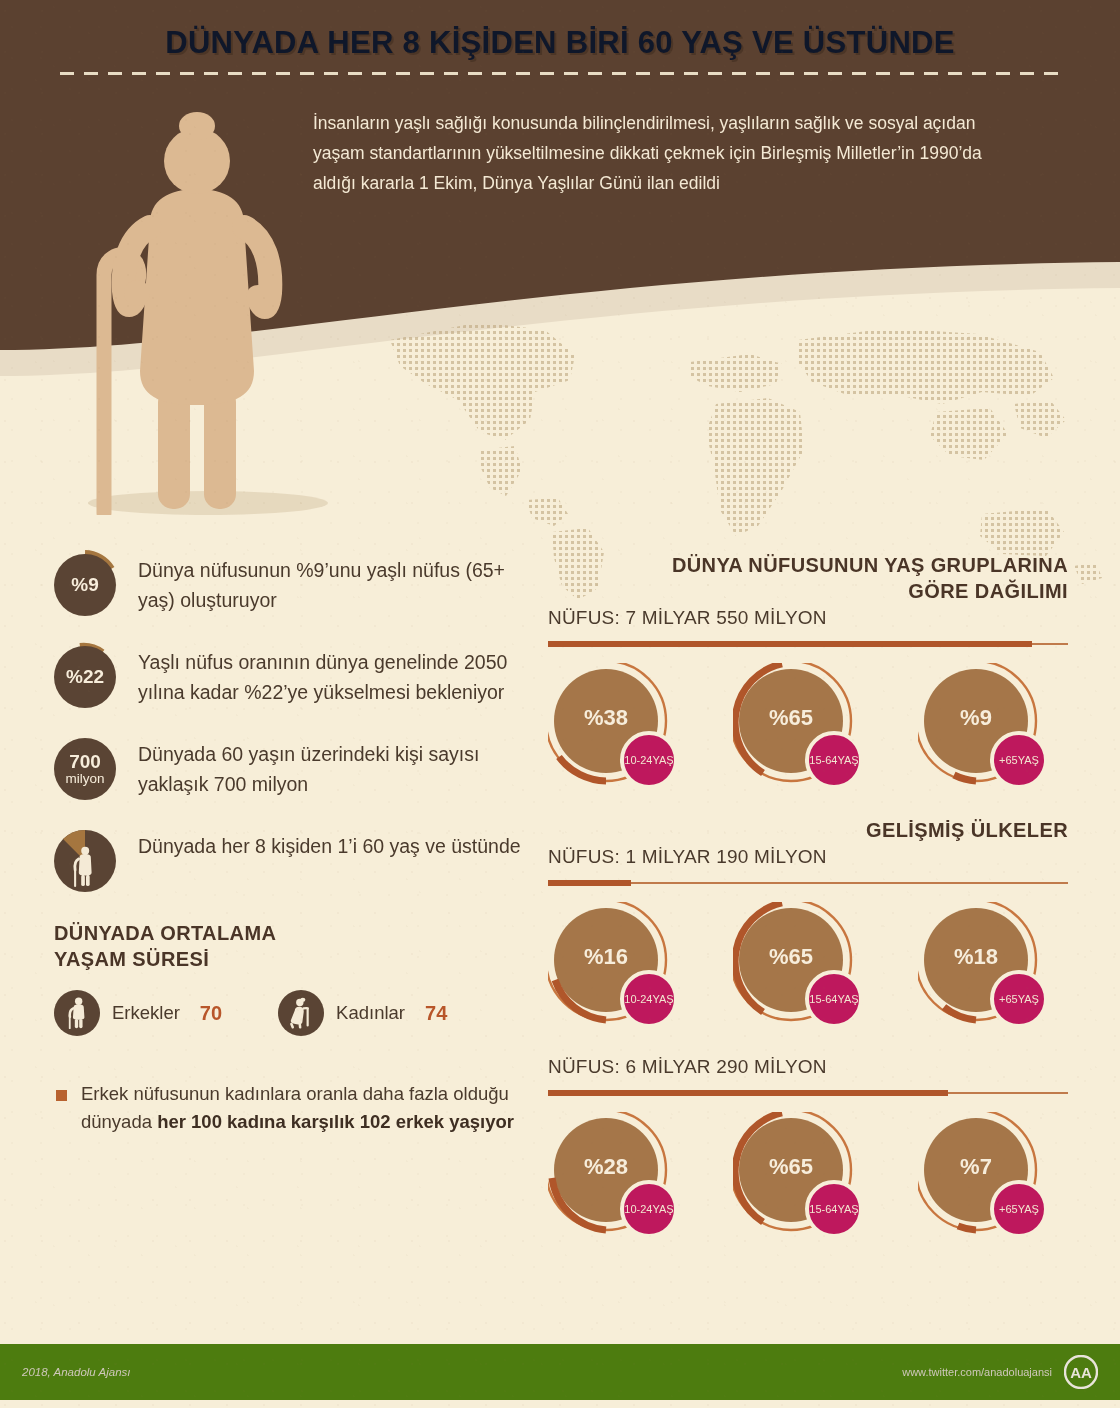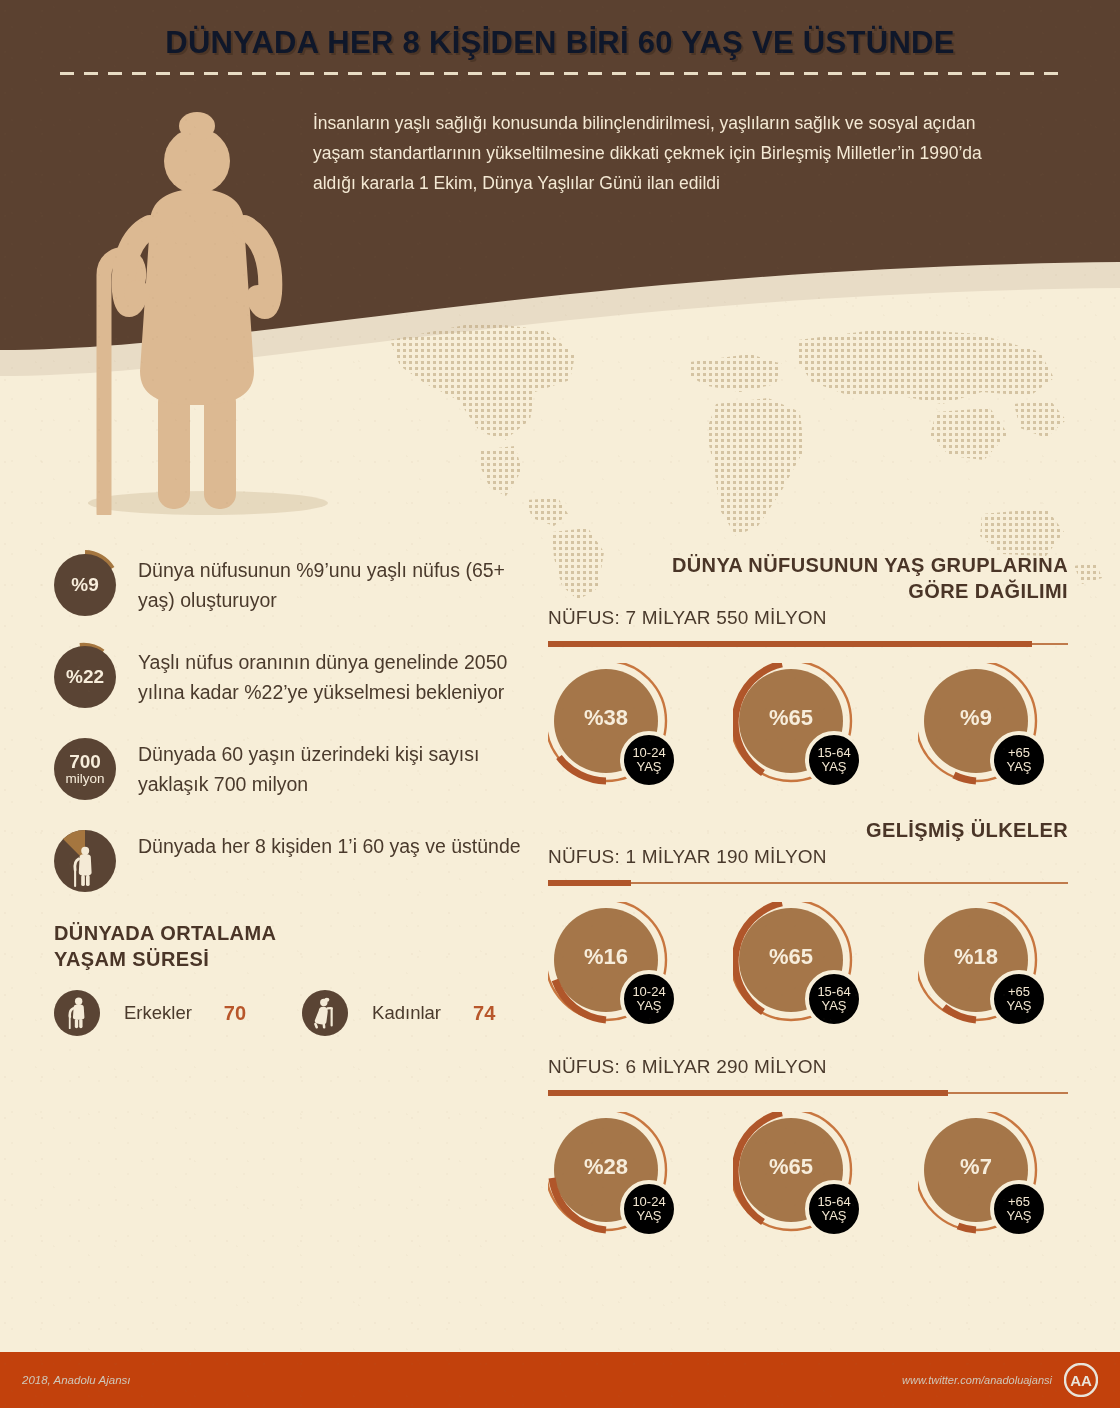--- a/index.html
+++ b/index.html
@@ -84,21 +84,21 @@
   }
 
   
   .sec-title {
     font-size:20px; font-weight:bold; color:#4a3527;
     line-height:26px; letter-spacing:.4px; margin-top:14px; margin-bottom:18px;
   }
 
   
   .life { display:flex; align-items:center; gap:14px; margin-bottom:6px; }
-  .life .cell { display:flex; align-items:center; gap:24px; }
+  .life .cell { display:flex; align-items:center; gap:12px; }
   .life .icircle {
     width:46px; height:46px; border-radius:50%; background:#5a4434;
     display:flex; align-items:center; justify-content:center;
   }
   .life .lbl { font-size:18.5px; color:#4a3a2c; }
   .life .num { font-size:20px; font-weight:bold; color:#b8562a; margin-left:8px; }
   .life .gap { width:28px; }
 
   
   .note { display:flex; margin-top:44px; }
@@ -120,35 +120,35 @@
   
   .donuts { display:flex; justify-content:space-between; height:132px; }
   .donut { position:relative; width:150px; height:132px; }
   .donut svg { position:absolute; left:0; top:0; }
   .donut .val {
     position:absolute; left:6px; top:42px; width:104px; text-align:center;
     font-size:22px; font-weight:bold; color:#f7eddb;
   }
   .donut .tag {
     position:absolute; left:72px; top:68px; width:58px; height:58px;
-    border-radius:50%; background:#000000; border:4px solid #f7eed8;
-    display:flex; flex-direction:column; align-items:center; justify-content:center;
-    color:#f2e6d0; font-size:13px; line-height:14px; text-align:center;
+    border-radius:50%; background:#be185d; border:4px solid #f7eed8;
+    display:flex; align-items:center; justify-content:center;
+    color:#f2e6d0; font-size:11px; line-height:14px; text-align:center;
   }
 
   
   #footer {
-    position:absolute; left:0; bottom:0; width:1120px; height:56px;
-    background:#c2410c; z-index:40;
+    position:absolute; left:0; bottom:8px; width:1120px; height:56px;
+    background:#4d7c0f; z-index:40;
     display:flex; align-items:center; justify-content:space-between;
     padding:0 22px;
   }
   #footer .fl { color:#cfc8bb; font-size:11.5px; font-style:italic; }
   #footer .fr { display:flex; align-items:center; gap:12px; }
-  #footer .fr .url { color:#cfc8bb; font-size:11px; font-style:italic; }
+  #footer .fr .url { color:#cfc8bb; font-size:11px; }
 </style>
 </head>
 <body>
 
 <div id="page">
 
   <div class="hdr-dark"></div>
 
   <svg class="hdr-curve" viewBox="0 0 1120 300" preserveAspectRatio="none">
     <path d="M0,150 C250,150 560,68 1120,62 L1120,300 L0,300 Z" fill="#e8dcc6"></path>
@@ -297,20 +297,24 @@
             <path d="M18.4,13.6 C20.8,13.2 22.4,13 23.4,13.4" stroke="#f4ead6" stroke-width="2.8" fill="none" stroke-linecap="round"></path>
             <path d="M4,32 L5.6,36" stroke="#f4ead6" stroke-width="3" stroke-linecap="round"></path>
             <path d="M14,32.6 L14.4,36" stroke="#f4ead6" stroke-width="3" stroke-linecap="round"></path>
           </svg>
         </div>
         <span class="lbl">Kadınlar</span>
         <span class="num">74</span>
       </div>
     </div>
 
+    <div class="note">
+      <div class="sq"></div>
+      <div class="ntext"><span>Erkek nüfusunun kadınlara oranla daha fazla olduğu dünyada </span><b>her 100 kadına karşılık 102 erkek yaşıyor</b></div>
+    </div>
   </div>
 
   <div class="col-right">
 
     <div class="rsec">
       <div class="h1">
         <span>DÜNYA NÜFUSUNUN YAŞ GRUPLARINA</span><br>
         <span>GÖRE DAĞILIMI</span>
       </div>
       <div class="h2">NÜFUS: 7 MİLYAR 550 MİLYON</div>

